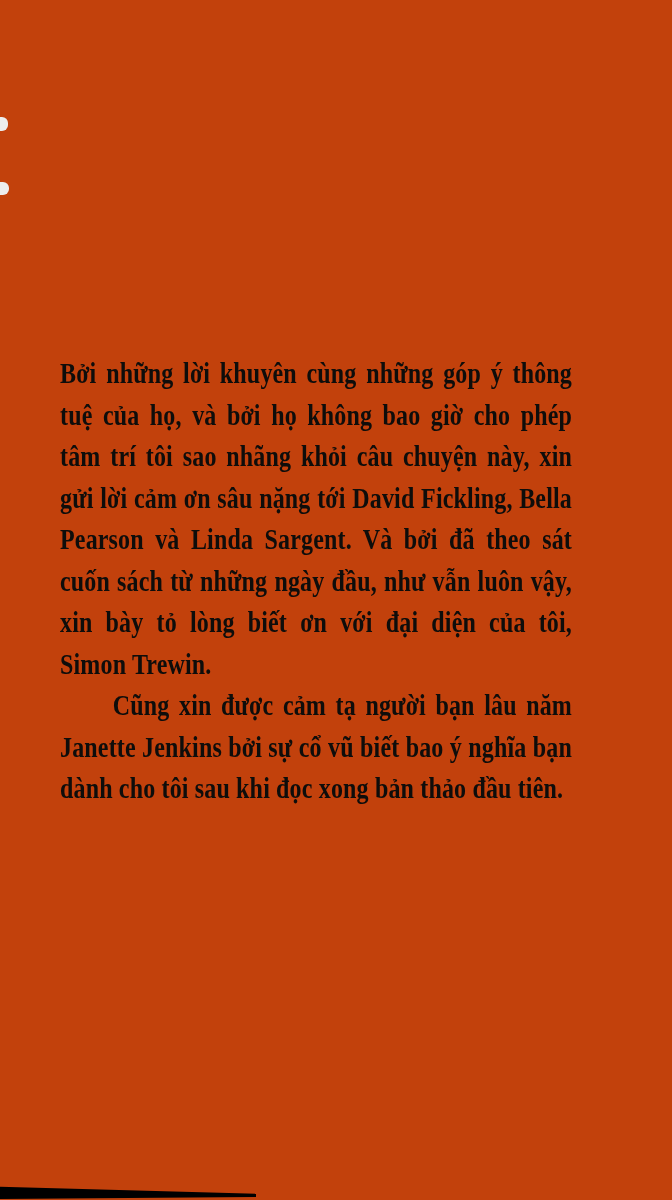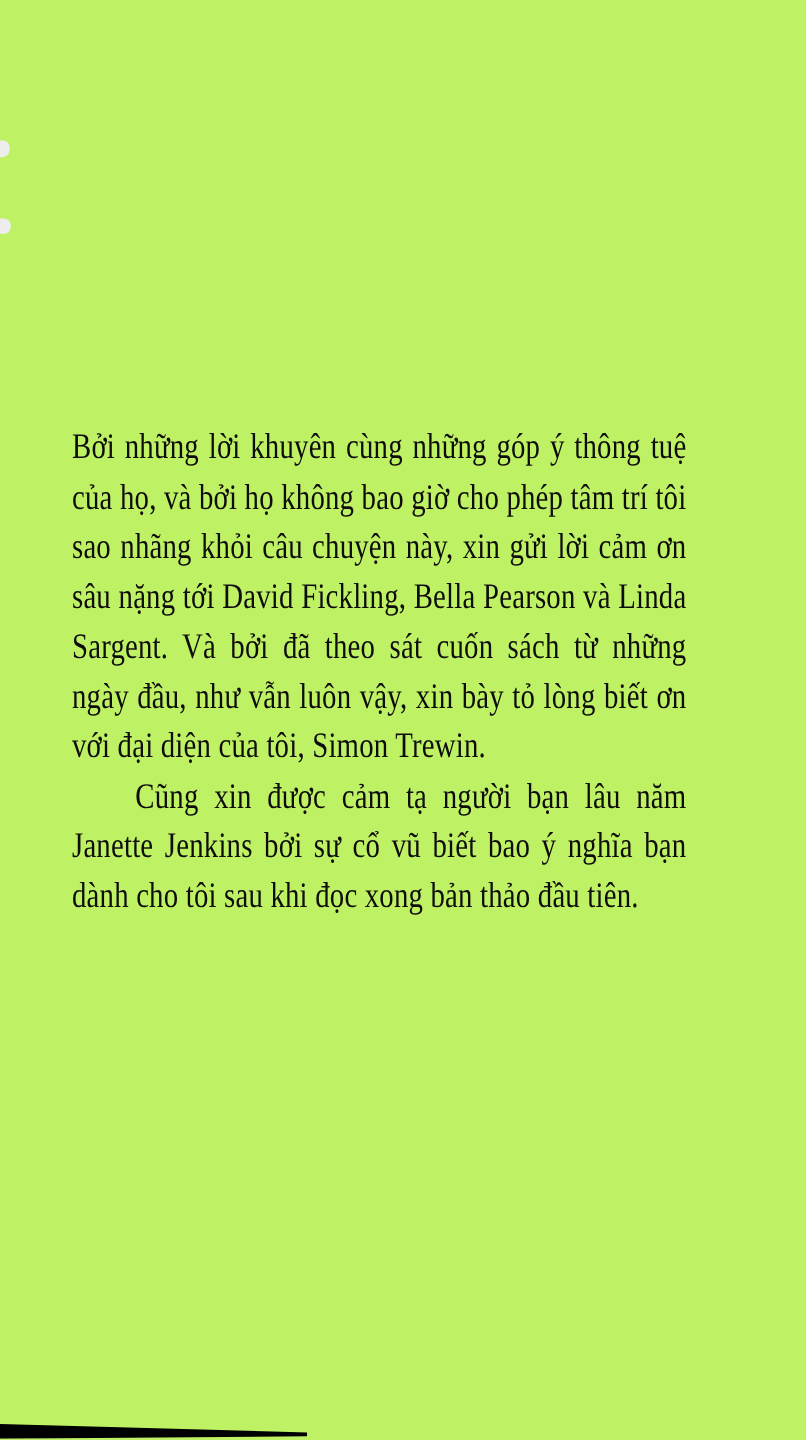--- a/index.html
+++ b/index.html
@@ -10,21 +10,22 @@
     width: 672px;
     height: 1200px;
     overflow: hidden;
     position: relative;
     background: #fefefe;
     font-family: "Liberation Serif", "DejaVu Serif", serif;
   }
   .page {
     position: absolute;
     inset: 0;
-    background: #bef264;
+    background: #c2410c;
+    font-weight: bold;
   }
   .text-block {
     position: absolute;
     left: 60px;
     top: 352px;
     width: 640px;                 
     transform: scaleX(0.8);      
     transform-origin: left top;
     color: #0e0d0b;
     font-size: 30px;

